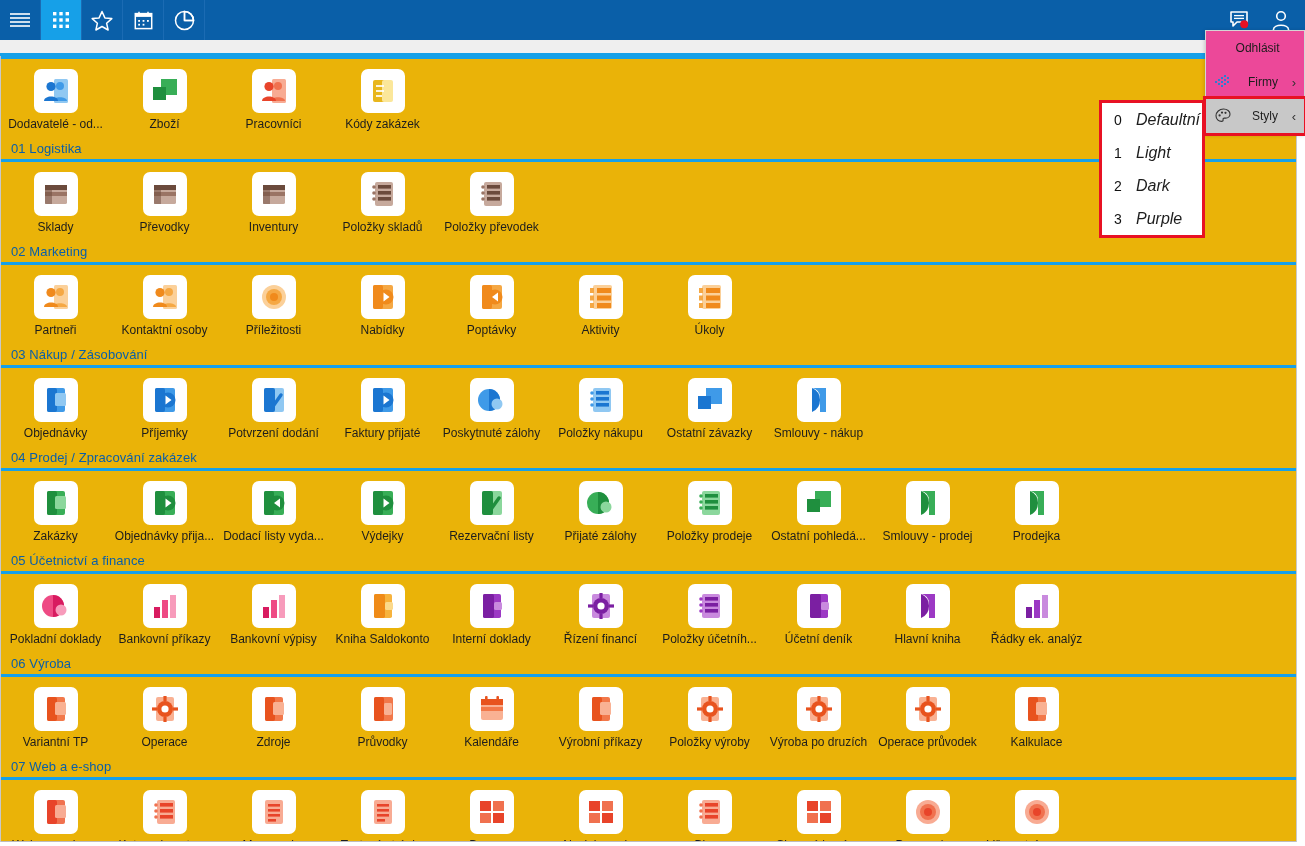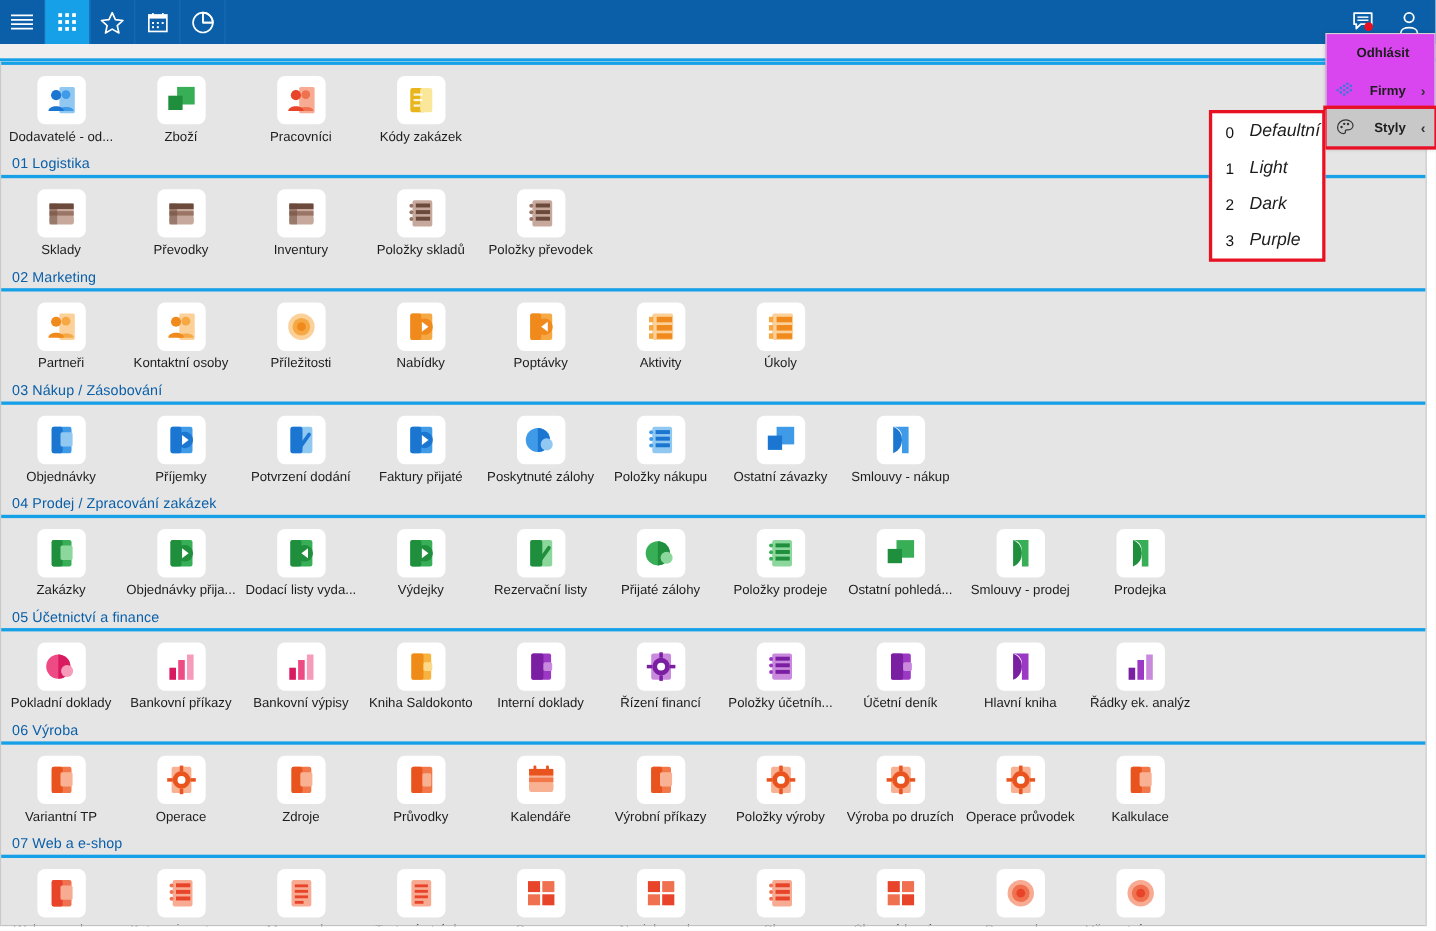--- a/index.html
+++ b/index.html
@@ -42,21 +42,21 @@
   #substrip .accent {
     position: absolute; left: 0; top: 13px;
     width: 1305px; height: 3px;
     background: #16a0e8;
   }
 
   
   #content {
     position: absolute; top: 56px; left: 0;
     width: 1297px; height: 786px;
-    background: #e5e5e5;
+    background: #eab308;
     border-left: 1px solid #c9c9c9;
     border-right: 1px solid #c9c9c9;
     overflow: hidden;
   }
   #content::after{
     content:""; position:absolute; left:0; bottom:0; width:100%; height:1px;
     background:#bdbdbd;
   }
 
   .group { position: relative; }
@@ -92,26 +92,25 @@
     white-space: nowrap;
   }
 
   
   #firstrow-rule { height: 3px; background:#16a0e8; width:100%; }
 
   
   #usermenu {
     position: absolute; top: 30px; left: 1205px;
     width: 100px; min-height: 104px;
-    background: #d946ef;
+    background: #ec4899;
     border: 1px solid #d4d4d4;
     box-shadow: 0 1px 4px rgba(0,0,0,.22);
     z-index: 40;
     font-size: 12px;
-    font-weight: bold;
   }
   .um-item {
     height: 34px;
     display: flex; align-items: center;
     padding: 0 8px;
     gap: 6px;
     color: #1d1d1d;
     cursor: pointer;
   }
   .um-item .um-ic { width: 18px; display:flex; align-items:center; justify-content:center; }

